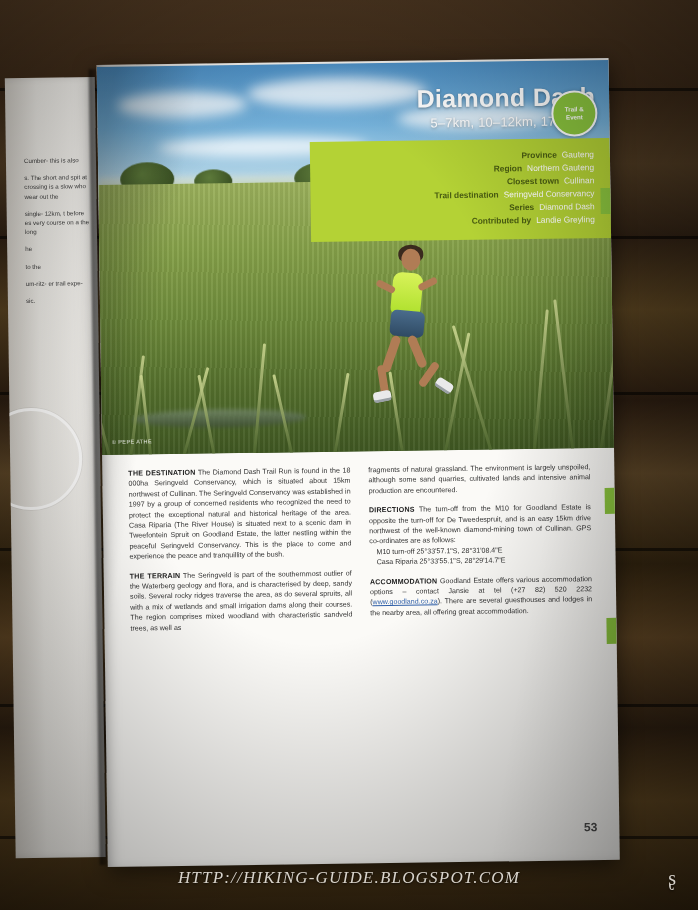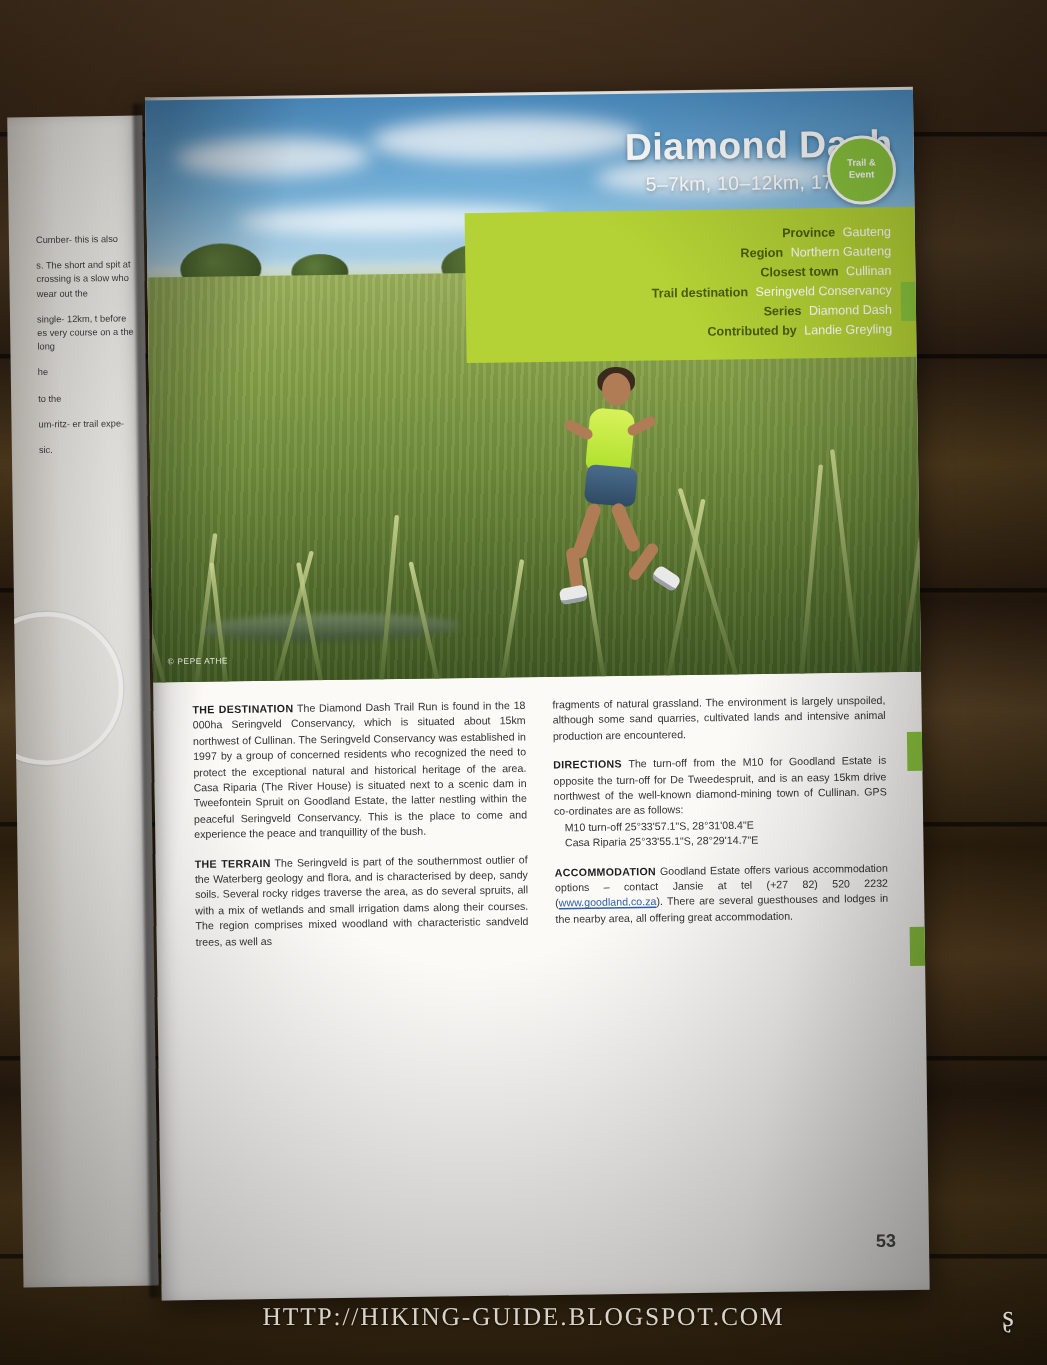--- a/index.html
+++ b/index.html
@@ -181,20 +181,21 @@
     pointer-events:none;
   }
 
   
   .footer-url{
     position:absolute;left:0;right:0;bottom:22px;
     text-align:center;
     font-family:"Liberation Serif", serif;
     font-size:17px;letter-spacing:1.2px;color:#d8d3cb;
     text-shadow:0 1px 2px rgba(0,0,0,.6);
+    font-style:italic;
   }
   .footer-mark{
     position:absolute;right:22px;bottom:20px;
     font-family:"Liberation Serif", serif;
     font-size:20px;color:#d8d3cb;text-shadow:0 1px 2px rgba(0,0,0,.6);
   }
 </style>
 </head>
 <body>
 

